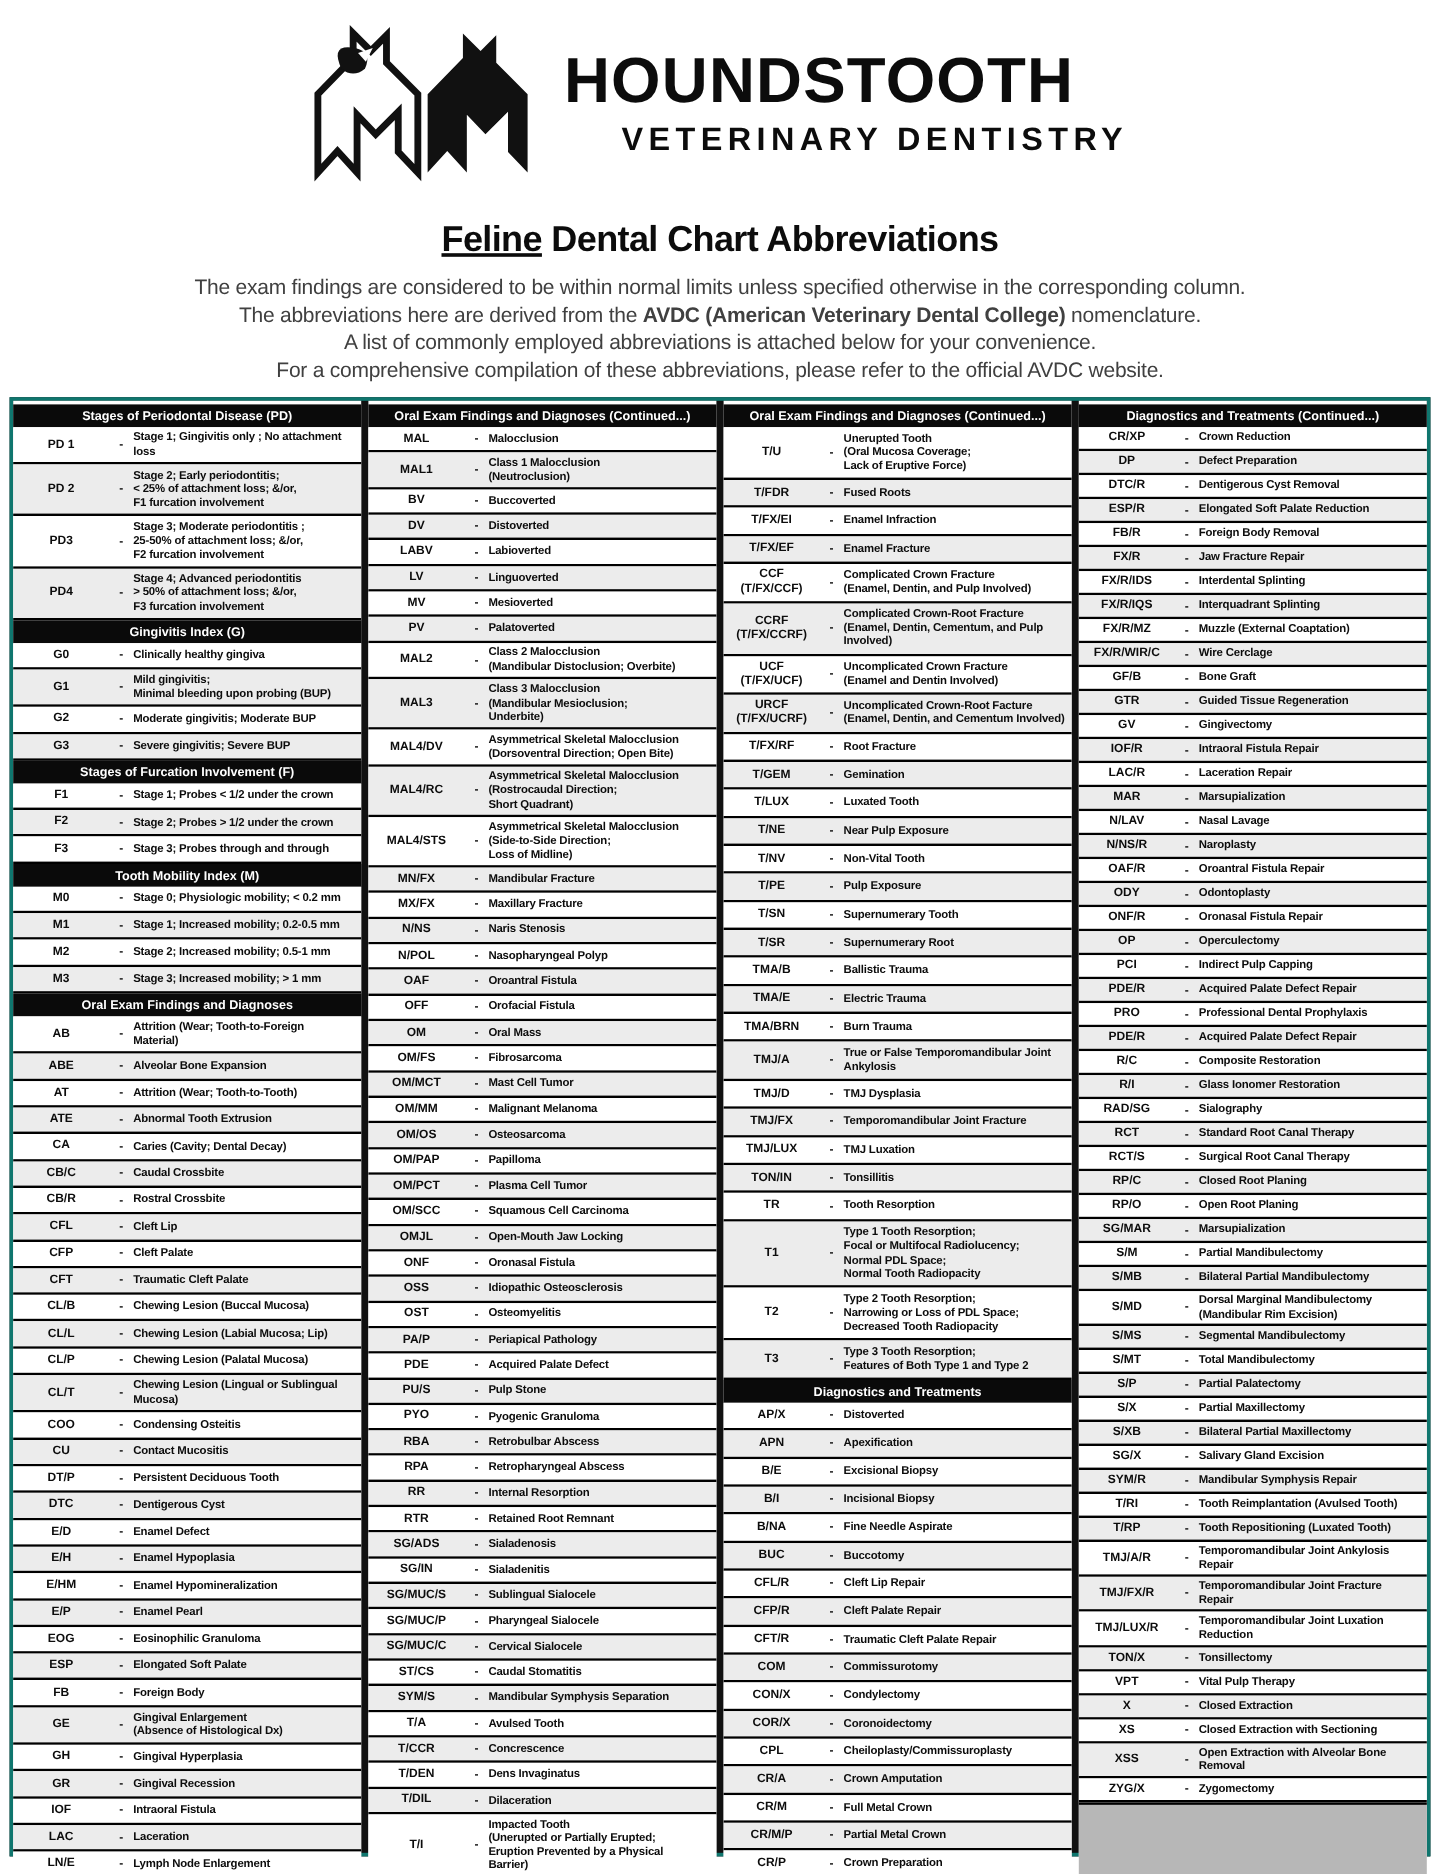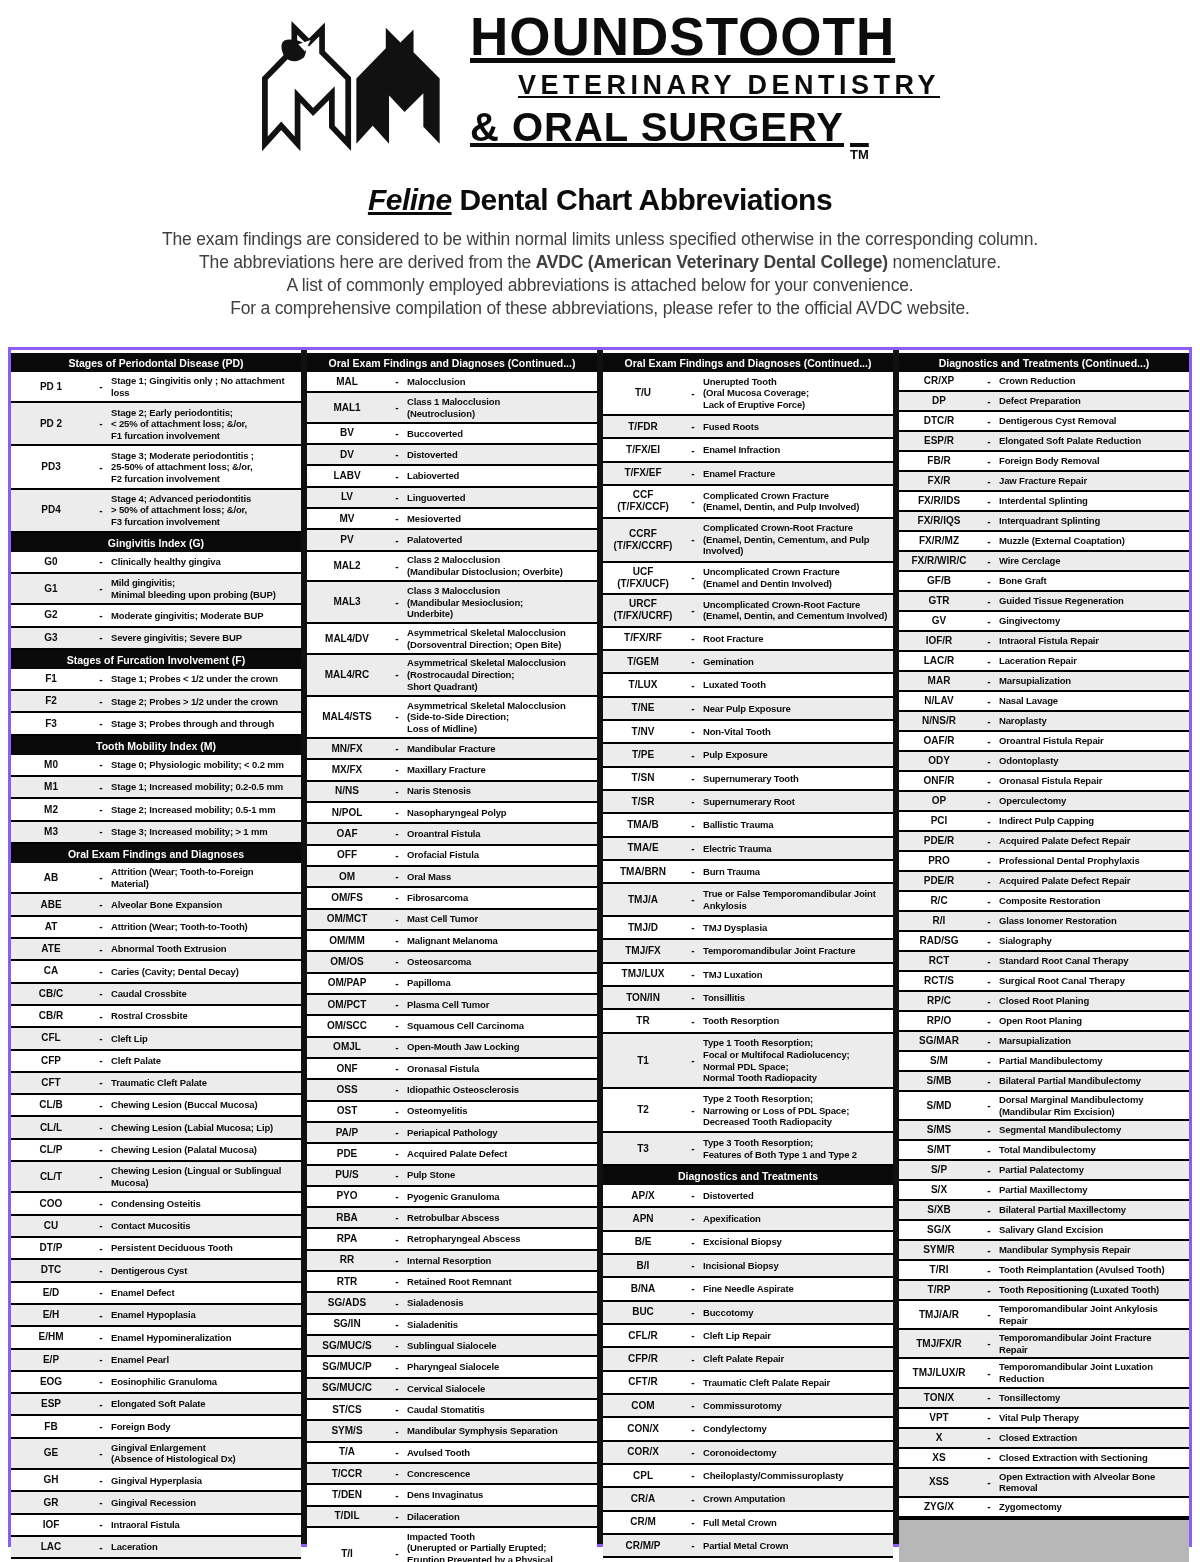--- a/index.html
+++ b/index.html
@@ -1,36 +1,36 @@
 <!DOCTYPE html>
 <html><head>
 <meta charset="utf-8">
 <style>
   html,body{margin:0;padding:0;background:#fff;}
   .page{width:1200px;height:1562px;position:relative;overflow:hidden;background:#fff;
         font-family:"Liberation Sans",sans-serif;color:#0c0c0c;}
   
   .logo-wrap{position:absolute;top:6px;left:0;width:100%;display:flex;justify-content:center;
-             align-items:center;gap:14px;text-decoration:underline;}
+             align-items:center;gap:14px;}
   .logo-icon{width:196px;height:158px;flex:0 0 auto;}
   .logo-text{display:flex;flex-direction:column;align-items:flex-start;line-height:1;}
   .logo-line1{font-size:53px;font-weight:bold;letter-spacing:1px;}
   .logo-line2{font-size:27px;font-weight:bold;letter-spacing:4.5px;margin-top:9px;margin-left:48px;}
   .logo-line3{font-size:40px;font-weight:bold;letter-spacing:1px;margin-top:8px;}
   .logo-tm{font-size:13px;font-weight:bold;vertical-align:-18px;letter-spacing:0;margin-left:6px;}
   .page-title{position:absolute;top:183px;left:0;width:100%;text-align:center;
               font-size:30px;font-weight:bold;letter-spacing:-0.5px;}
-  .page-title .u{text-decoration:underline;font-style:italic;}
+  .page-title .u{text-decoration:underline;}
   .intro{position:absolute;top:228px;left:0;width:100%;text-align:center;
          font-size:17.5px;line-height:1.32;color:#404040;letter-spacing:-0.2px;}
   .intro b{font-weight:bold;margin-top:45px;}
   
   .table{position:absolute;left:8px;right:8px;top:331px;bottom:15px;
          display:grid;grid-template-columns:repeat(4,1fr);gap:6px;
-         background:#111;border:3px solid #8b5cf6;margin-top:16px;}
+         background:#111;border:3px solid #0f766e;}
   .col{display:flex;flex-direction:column;background:#fff;min-width:0;}
   .hdr{flex:0 0 auto;background:#0a0a0a;color:#fff;font-size:10.5px;font-weight:bold;
        text-align:center;padding:4px 2px 3px;}
   .col .hdr:first-child{margin-top:3px;}
   .row{flex:1 1 auto;min-height:16px;display:grid;grid-template-columns:80px 20px 1fr;
        align-items:center;border-bottom:2px solid #000;background:#fff;padding:1px 0;}
   .row:last-child{border-bottom:none;}
   .row.alt{background:#ececec;}
   .abbr{font-size:10px;font-weight:bold;text-align:center;line-height:1.2;padding:0 1px;}
   .dash{font-size:10px;font-weight:bold;text-align:center;}
@@ -47,21 +47,20 @@
   <div class="logo-wrap">
     <svg class="logo-icon" viewBox="0 0 240 160" xmlns="http://www.w3.org/2000/svg">
       <polygon points="6,72 42,35 42,10 60,28 76,12 76,40 108,72 108,152 88,131 88,90 65,113 46,93 46,152 26,130 6,152" fill="#ffffff" stroke="#111" stroke-width="7" stroke-linejoin="miter"></polygon>
       <path d="M30,46 Q18,20 44,25 Q62,29 54,46 Q42,56 30,46 Z" fill="#111"></path>
       <polygon points="47,30 62,25 55,39" fill="#ffffff"></polygon>
       <polygon points="118,72 154,35 154,10 172,28 188,12 188,40 220,72 220,152 200,131 200,90 177,113 158,93 158,152 138,130 118,152" fill="#111"></polygon>
     </svg>
     <div class="logo-text">
       <div class="logo-line1">HOUNDSTOOTH</div>
       <div class="logo-line2">VETERINARY DENTISTRY</div>
-      <div class="logo-line3"><span>&amp; ORAL SURGERY</span><span class="logo-tm">TM</span></div>
     </div>
   </div>
 
   <div class="page-title"><span class="u">Feline</span><span> Dental Chart Abbreviations</span></div>
 
   <div class="intro">
       <div>The exam findings are considered to be within normal limits unless specified otherwise in the corresponding column.</div>
       <div>The abbreviations here are derived from the <b>AVDC (American Veterinary Dental College)</b> nomenclature.</div>
       <div>A list of commonly employed abbreviations is attached below for your convenience.</div>
       <div>For a comprehensive compilation of these abbreviations, please refer to the official AVDC website.</div>

